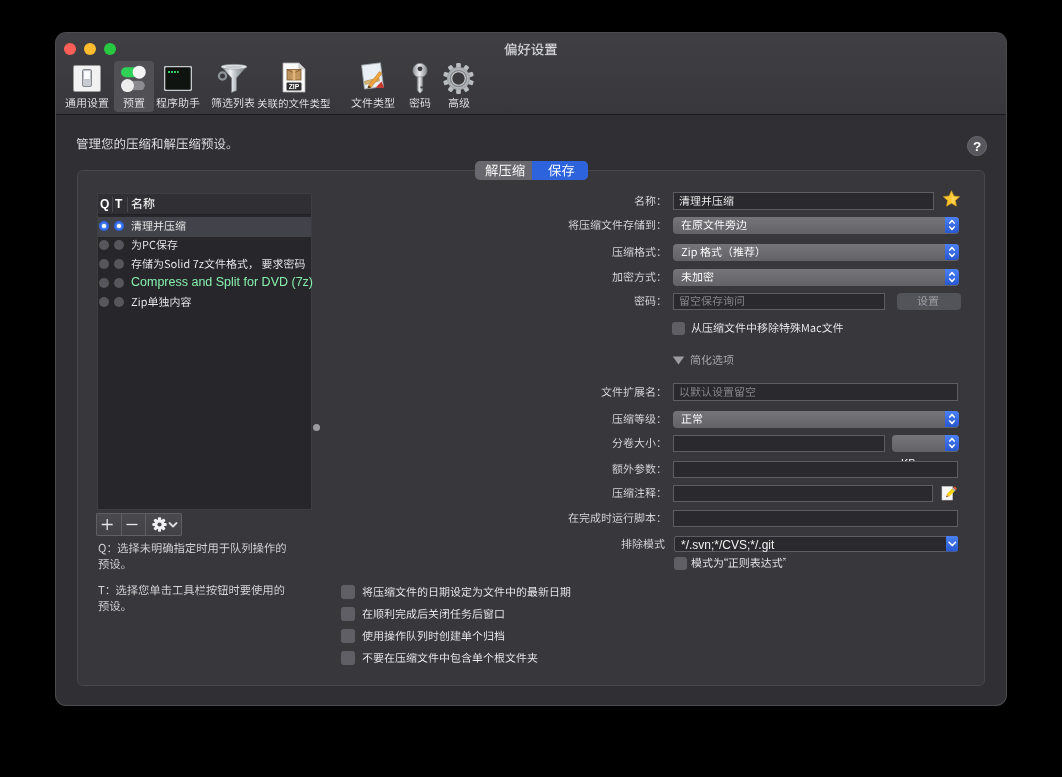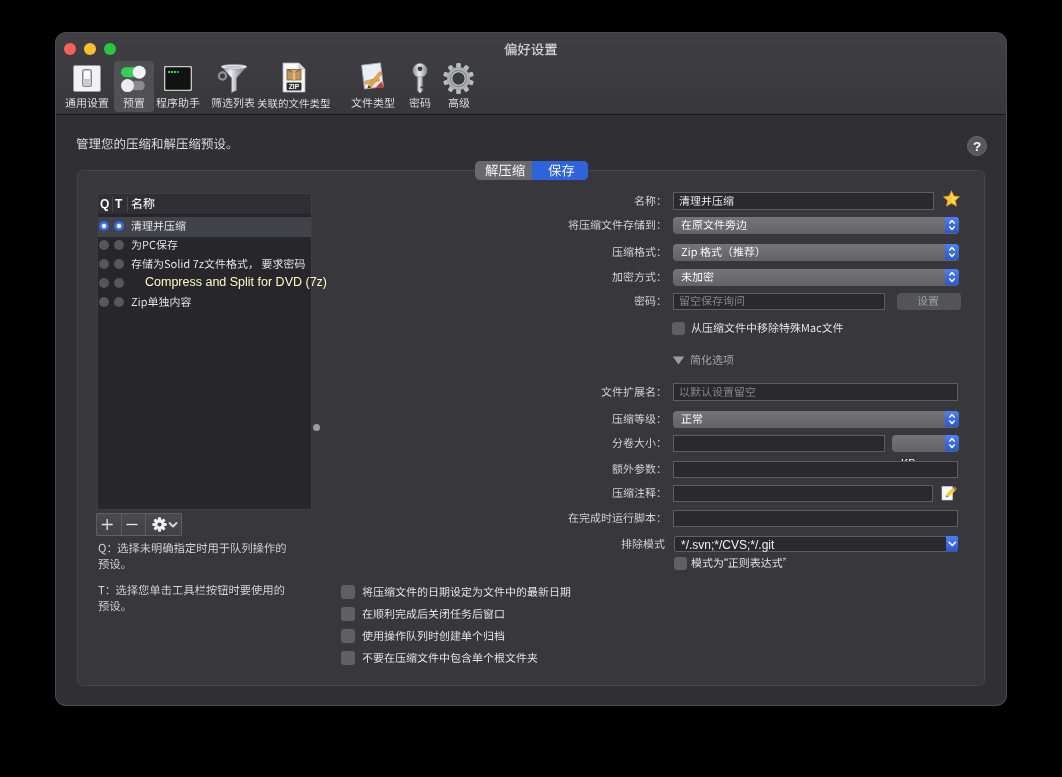--- a/index.html
+++ b/index.html
@@ -264,21 +264,21 @@
       <use href="#G5F0F" x="9635"></use>
       <use href="#GFF0C" x="10635"></use>
       <use href="#G8981" x="11859"></use>
       <use href="#G6C42" x="12859"></use>
       <use href="#G5BC6" x="13859"></use>
       <use href="#G7801" x="14859"></use>
     </g>
   </svg>
 <div class="abs" style="left:99px;top:258.7px;width:10px;height:10px;border-radius:5px;background:#56565c"></div>
 <div class="abs" style="left:113.8px;top:258.7px;width:10px;height:10px;border-radius:5px;background:#56565c"></div>
-<div class="a" style="left:145px;top:275.1px;font-size:12.5px;color:#fef9c3;">Compress and Split for DVD (7z)</div>
+<div class="a" style="left:131px;top:275.1px;font-size:12.5px;color:#86efac;">Compress and Split for DVD (7z)</div>
 <div class="abs" style="left:99px;top:277.6px;width:10px;height:10px;border-radius:5px;background:#56565c"></div>
 <div class="abs" style="left:113.8px;top:277.6px;width:10px;height:10px;border-radius:5px;background:#56565c"></div>
 <svg class="t" style="left:131.0px;top:294.6px" width="60.5" height="14.9" viewBox="0 0 60.5 14.9">
     <g transform="translate(0,11) scale(0.011000,-0.011000)" fill="#ececee">
       <use href="#G5A" x="0"></use>
       <use href="#G69" x="603"></use>
       <use href="#G70" x="878"></use>
       <use href="#G5355" x="1498"></use>
       <use href="#G72EC" x="2498"></use>
       <use href="#G5185" x="3498"></use>

